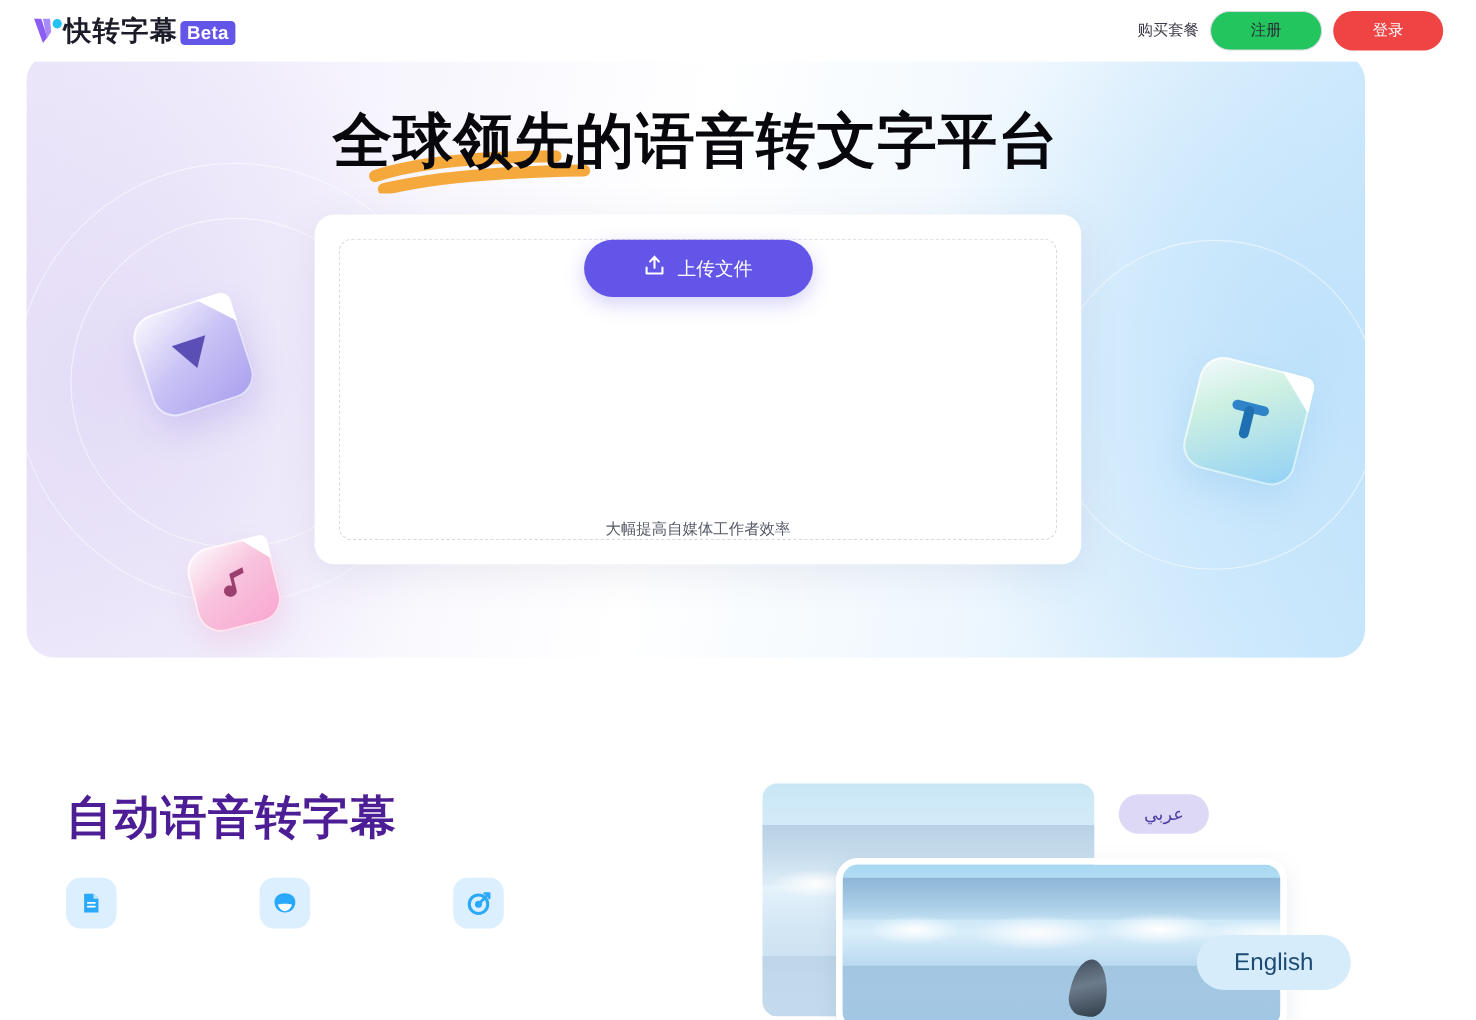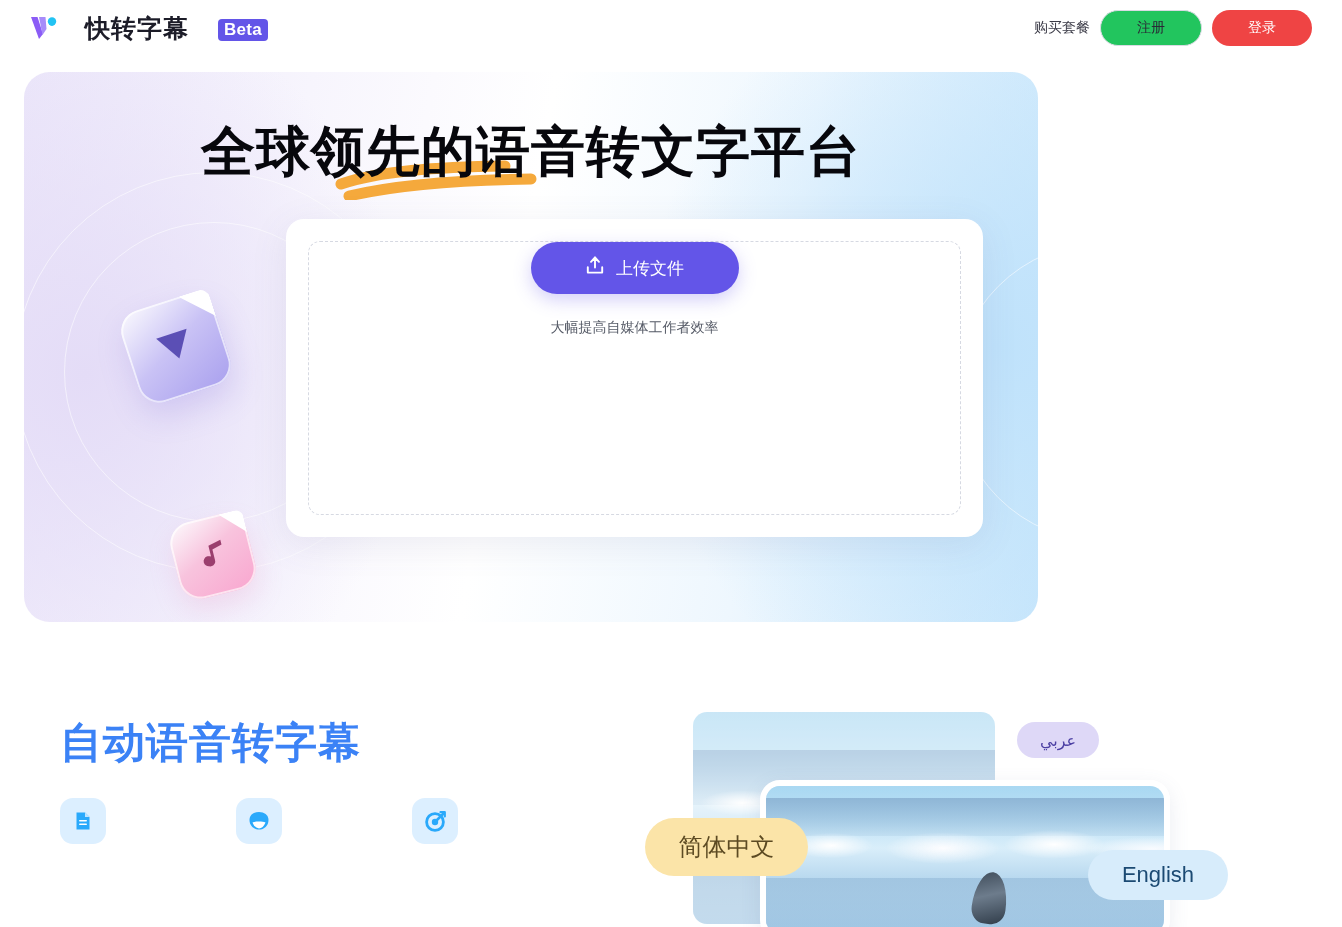--- a/index.html
+++ b/index.html
@@ -19,21 +19,21 @@
     height: 56px;
     display: flex;
     align-items: center;
     background: #ffffff;
     z-index: 50;
   }
   .brand {
     display: flex;
     align-items: center;
     margin-left: 28px;
-    gap: 27px;
+    gap: 0;
   }
   .logo-mark { width: 30px; height: 26px; display: block; }
   .brand-name {
     font-size: 25px;
     font-weight: bold;
     color: #1c1c28;
     letter-spacing: 1px;
     line-height: 1;
   }
   .beta-badge {
@@ -80,22 +80,22 @@
     color: #ffffff;
     font-size: 14px;
     display: flex; align-items: center; justify-content: center;
     cursor: pointer;
     border: none;
   }
 
   
   .hero {
     position: absolute;
-    left: 24px; top: 72px;
-    width: 1014px; height: 550px;
+    left: 24px; top: 48px;
+    width: 1217px; height: 550px;
     border-radius: 26px;
     overflow: hidden;
     background:
       radial-gradient(ellipse 460px 520px at 6% 55%, #e4dcf7 0%, rgba(236,230,250,0) 72%),
       radial-gradient(ellipse 480px 520px at 96% 50%, #bfe2fb 0%, rgba(200,228,250,0) 74%),
       linear-gradient(100deg, #ece7fa 0%, #f7f5fd 26%, #ffffff 48%, #eef7fe 72%, #c9e7fc 100%);
   }
   .hero-halo {
     position: absolute;
     border-radius: 50%;
@@ -182,21 +182,21 @@
     z-index: 5;
     padding: 22px;
   }
   .dropzone {
     width: 100%; height: 100%;
     border: 1px dashed #d6d9e2;
     border-radius: 12px;
     display: flex;
     flex-direction: column;
     align-items: center;
-    justify-content: flex-start;
+    justify-content: space-between;
     cursor: pointer;
   }
   .upload-btn {
     width: 208px; height: 52px;
     border-radius: 26px;
     background: #6355e8;
     color: #ffffff;
     font-size: 17px;
     display: flex; align-items: center; justify-content: center;
     gap: 11px;
@@ -217,21 +217,21 @@
     width: 1342px;
   }
   .feature-left {
     position: absolute;
     left: 60px; top: 30px;
     width: 520px;
   }
   .feature-title {
     font-size: 42px;
     font-weight: bold;
-    color: #3b82f6;
+    color: #4c1d95;
     letter-spacing: 1px;
     line-height: 1.1;
   }
   .feature-desc {
     margin-top: 20px;
     font-size: 14px;
     line-height: 1.6;
     color: #9aa3b8;
     width: 495px;
   }
@@ -447,17 +447,16 @@
     </div>
 
     <div class="img-card img-front">
       <div class="sky"></div>
       <div class="ridge" style="top:8%; height:26%;"></div>
       <div class="cloud-band" style="top:22%; height:36%;"></div>
       <div class="ridge" style="top:62%; height:38%; opacity:.55;"></div>
       <div class="whale" style="left:52%; top:58%;"></div>
     </div>
 
-    <div class="pill pill-zh">简体中文</div>
     <div class="pill pill-ar">عربي</div>
     <div class="pill pill-en">English</div>
   </div>
 </div>
 
 </body></html>

